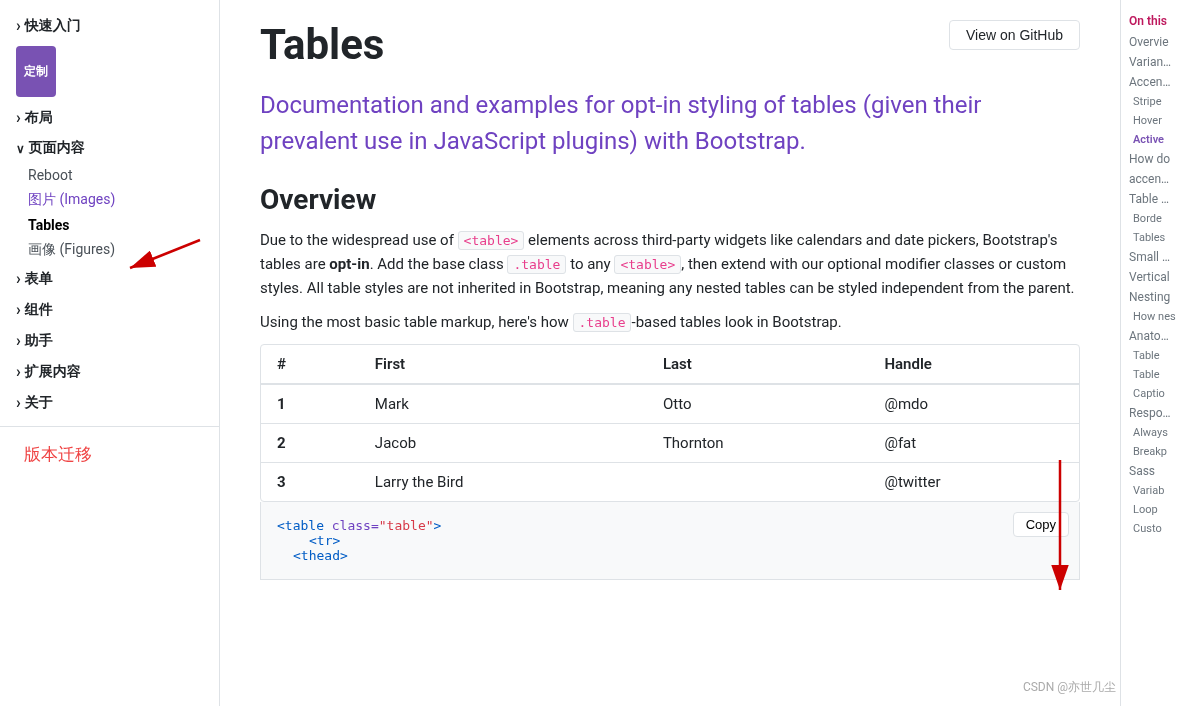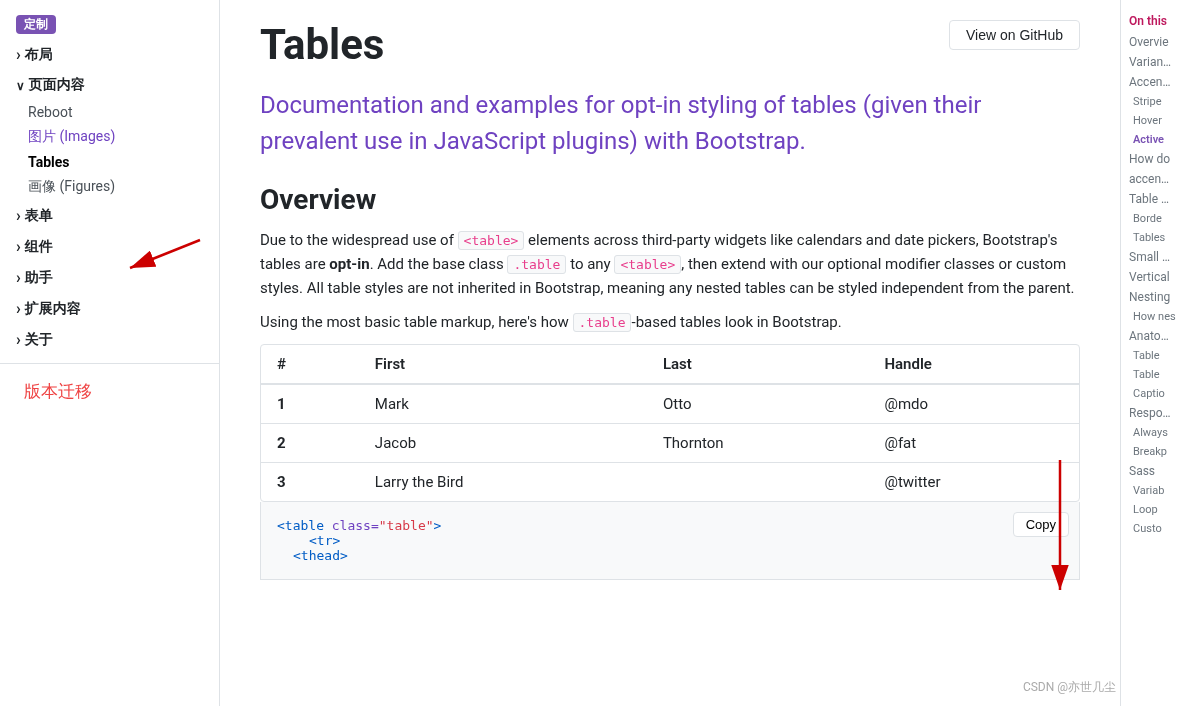--- a/index.html
+++ b/index.html
@@ -29,21 +29,21 @@
       font-size: 14px;
       color: #495057;
       cursor: pointer;
     }
     .sidebar-sub-item.active { font-weight: 700; color: #000; }
     .sidebar-badge {
       display: inline-block;
       background: #7952b3;
       color: #fff;
       border-radius: 4px;
-      padding: 1px 8px;
+      padding: 17px 8px;
       font-size: 12px;
       font-weight: 600;
     }
     .sidebar-divider {
       border-top: 1px solid #dee2e6;
       margin: 8px 0;
     }
     .sidebar-version {
       padding: 8px 24px;
       font-size: 17px;
@@ -201,20 +201,24 @@
       right: 70px;
       font-size: 12px;
       color: #aaa;
       z-index: 100;
     }
   </style>
 </head>
 <body>
 
 <nav class="sidebar">
+  <div class="sidebar-group-label">
+    <span class="chevron-right"></span>
+    <span>快速入门</span>
+  </div>
   <div style="padding: 5px 16px;">
     <span class="sidebar-badge">定制</span>
   </div>
   <div class="sidebar-group-label">
     <span class="chevron-right"></span>
     <span>布局</span>
   </div>
   <div class="sidebar-group-label">
     <span class="chevron-down"></span>
     <span>页面内容</span>

